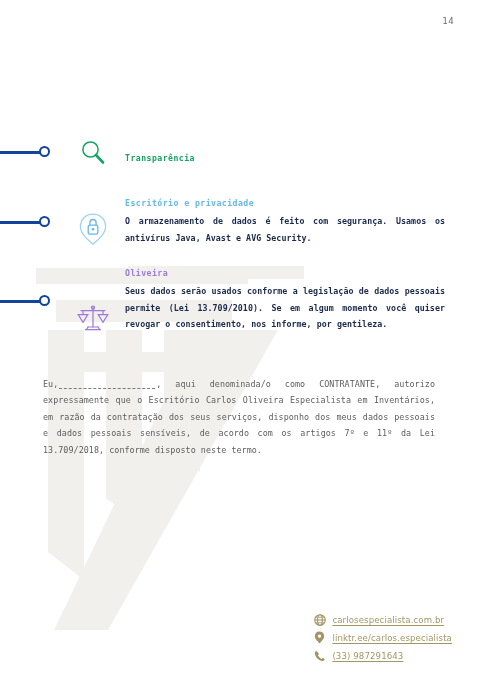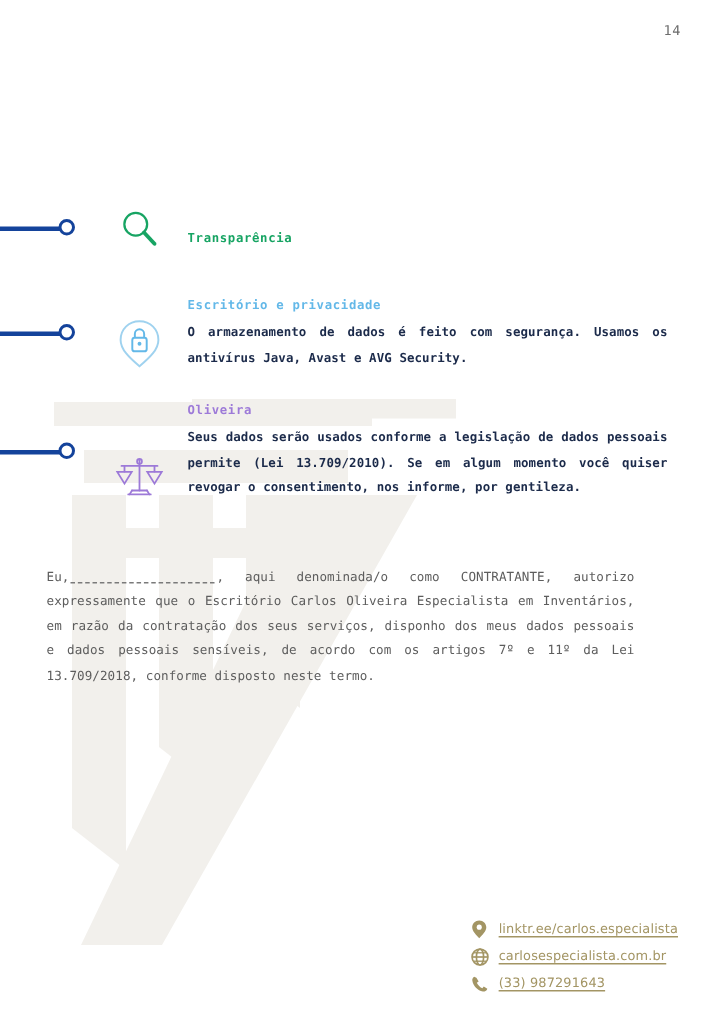--- a/index.html
+++ b/index.html
@@ -129,21 +129,21 @@
     text-align: justify;
     letter-spacing: 0.05px;
   }
   .t-green  { color: #17a463; }
   .t-blue   { color: #63b8e8; }
   .t-purple { color: #9d7ad8; }
 
   
   .body-para {
     position: absolute;
-    left: 31px;
+    left: 43px;
     top: 376px;
     width: 392px;
     font-family: "DejaVu Sans Mono", monospace;
     font-size: 8.4px;
     line-height: 16.4px;
     color: #5d5d5d;
     text-align: justify;
     z-index: 3;
     letter-spacing: 0.05px;
   }
@@ -278,43 +278,43 @@
     </div>
 
   </div>
 
   <div class="body-para"><span>Eu,</span><span class="blank-line"></span><span>, aqui denominada/o como CONTRATANTE, autorizo expressamente que o Escritório Carlos Oliveira Especialista em Inventários, em razão da contratação dos seus serviços, disponho dos meus dados pessoais e dados pessoais sensíveis, de acordo com os artigos 7º e 11º da Lei 13.709/2018, conforme disposto neste termo.</span></div>
 
   <div class="footer">
 
     <div class="footer-row">
       <span class="footer-icon">
-        <svg width="11" height="13" viewBox="0 0 11 13">
-          <path d="M5.5 0.6 C8.2 0.6 10.2 2.6 10.2 5.2 C10.2 8 7.4 10.3 5.5 12.5 C3.6 10.3 0.8 8 0.8 5.2 C0.8 2.6 2.8 0.6 5.5 0.6 Z" fill="#a39564"></path>
-          <circle cx="5.5" cy="5.1" r="1.7" fill="#ffffff"></circle>
-        </svg>
-      </span>
-      <span class="footer-link">linktr.ee/carlos.especialista</span>
-    </div>
-
-    <div class="footer-row">
-      <span class="footer-icon">
         <svg width="12" height="12" viewBox="0 0 12 12">
           <circle cx="6" cy="6" r="5.3" fill="none" stroke="#a39564" stroke-width="1.1"></circle>
           <ellipse cx="6" cy="6" rx="2.4" ry="5.3" fill="none" stroke="#a39564" stroke-width="1.1"></ellipse>
           <line x1="0.8" y1="6" x2="11.2" y2="6" stroke="#a39564" stroke-width="1.1"></line>
           <line x1="1.7" y1="3.2" x2="10.3" y2="3.2" stroke="#a39564" stroke-width="0.9"></line>
           <line x1="1.7" y1="8.8" x2="10.3" y2="8.8" stroke="#a39564" stroke-width="0.9"></line>
         </svg>
       </span>
       <span class="footer-link">carlosespecialista.com.br</span>
     </div>
 
     <div class="footer-row">
       <span class="footer-icon">
+        <svg width="11" height="13" viewBox="0 0 11 13">
+          <path d="M5.5 0.6 C8.2 0.6 10.2 2.6 10.2 5.2 C10.2 8 7.4 10.3 5.5 12.5 C3.6 10.3 0.8 8 0.8 5.2 C0.8 2.6 2.8 0.6 5.5 0.6 Z" fill="#a39564"></path>
+          <circle cx="5.5" cy="5.1" r="1.7" fill="#ffffff"></circle>
+        </svg>
+      </span>
+      <span class="footer-link">linktr.ee/carlos.especialista</span>
+    </div>
+
+    <div class="footer-row">
+      <span class="footer-icon">
         <svg width="12" height="12" viewBox="0 0 12 12">
           <path d="M2.1 1.1 C1.2 1.6 0.7 2.7 0.9 3.8 C1.5 7.3 4.4 10.3 7.9 11 C9 11.2 10.1 10.7 10.6 9.8 L10.9 9.2 L8.5 7.7 L7.6 8.9 C6.1 8.2 4.6 6.7 3.9 5.1 L5.1 4.3 L3.6 1.9 Z" fill="#a39564"></path>
         </svg>
       </span>
       <span class="footer-link">(33) 987291643</span>
     </div>
 
   </div>
 
 </div>

